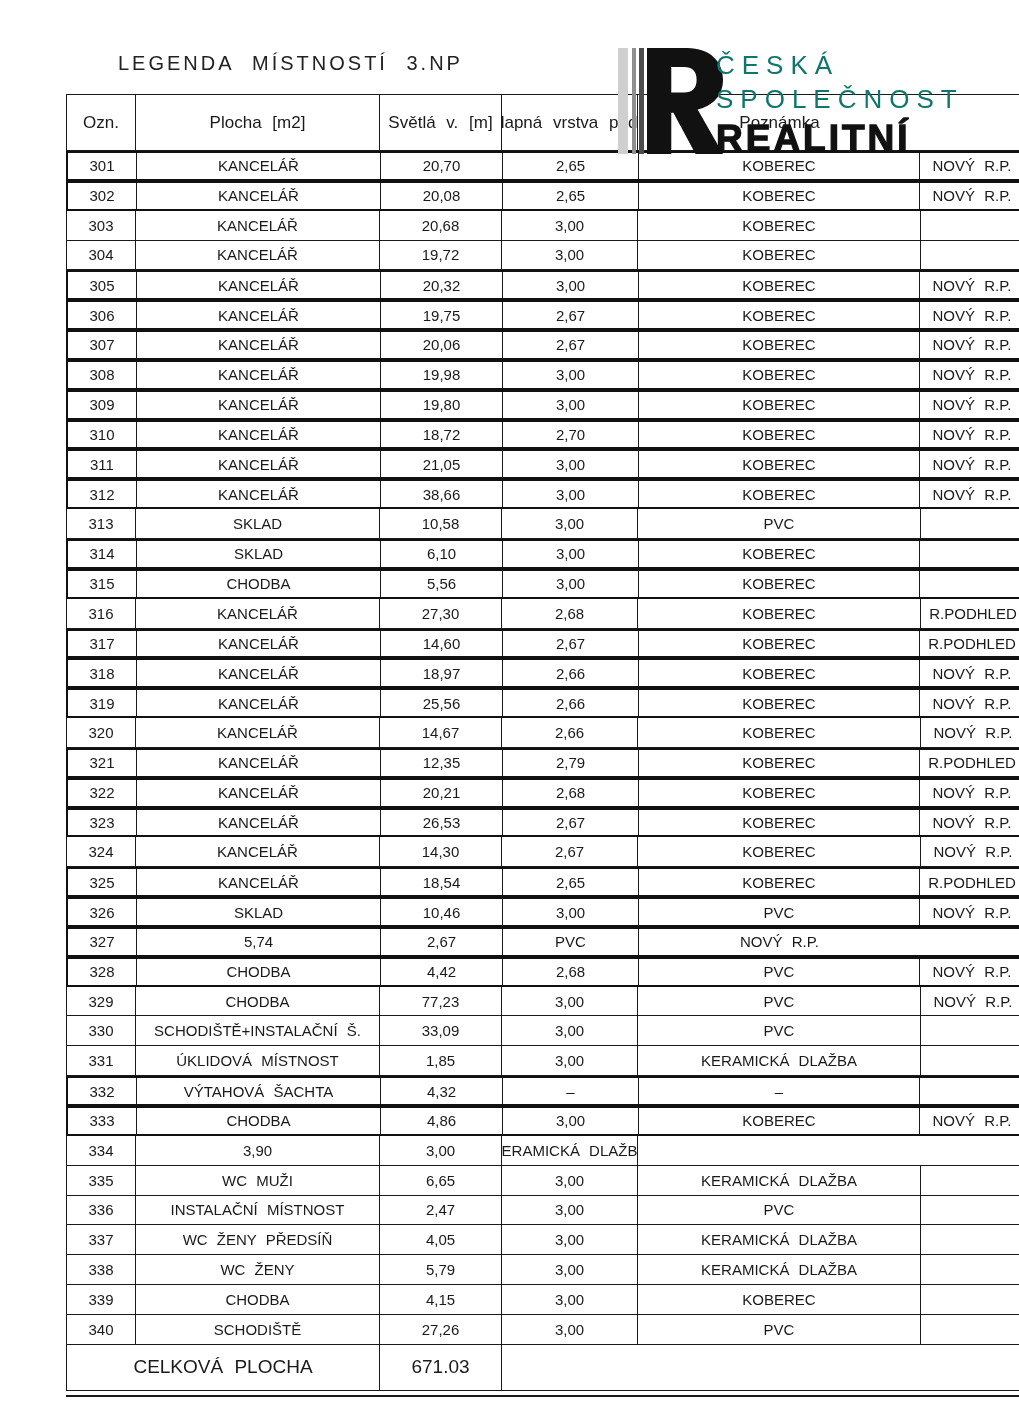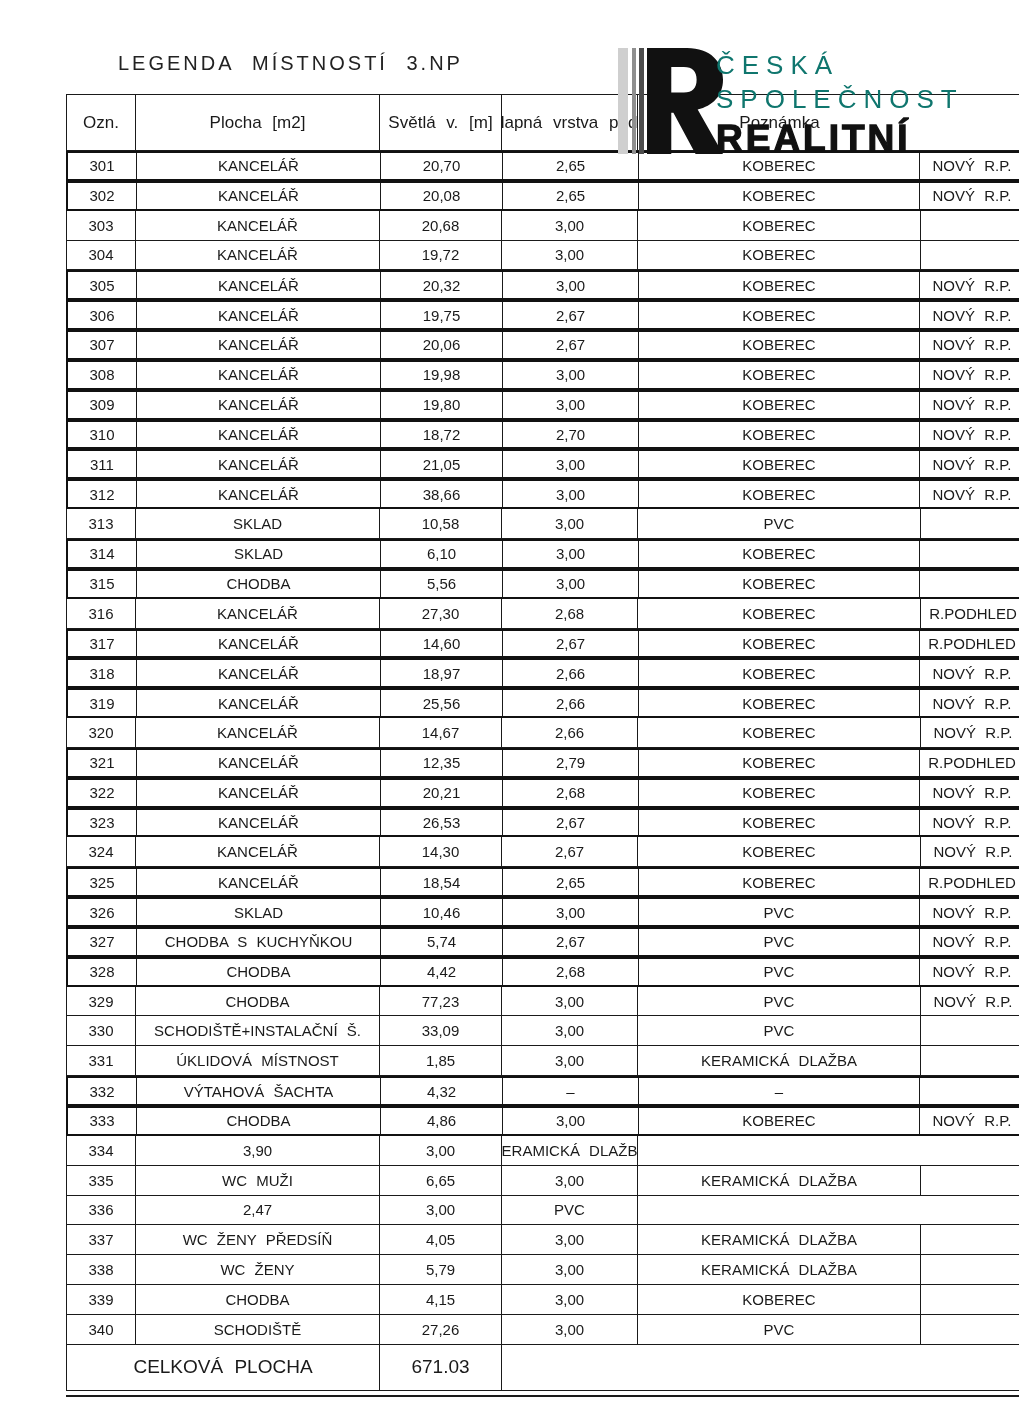--- a/index.html
+++ b/index.html
@@ -282,21 +282,20 @@
       <div class="row thick">
     <div>326</div>
     <div>SKLAD</div>
     <div>10,46</div>
     <div>3,00</div>
     <div>PVC</div>
     <div>NOVÝ R.P.</div>
   </div>
       <div class="row thick">
     <div>327</div>
-    <div>CHODBA S KUCHYŇKOU</div>
     <div>5,74</div>
     <div>2,67</div>
     <div>PVC</div>
     <div>NOVÝ R.P.</div>
   </div>
       <div class="row thick">
     <div>328</div>
     <div>CHODBA</div>
     <div>4,42</div>
     <div>2,68</div>
@@ -353,20 +352,21 @@
       <div class="row">
     <div>335</div>
     <div>WC MUŽI</div>
     <div>6,65</div>
     <div>3,00</div>
     <div>KERAMICKÁ DLAŽBA</div>
     <div></div>
   </div>
       <div class="row">
     <div>336</div>
+    <div>INSTALAČNÍ MÍSTNOST</div>
     <div>2,47</div>
     <div>3,00</div>
     <div>PVC</div>
     <div></div>
   </div>
       <div class="row">
     <div>337</div>
     <div>WC ŽENY PŘEDSÍŇ</div>
     <div>4,05</div>
     <div>3,00</div>

